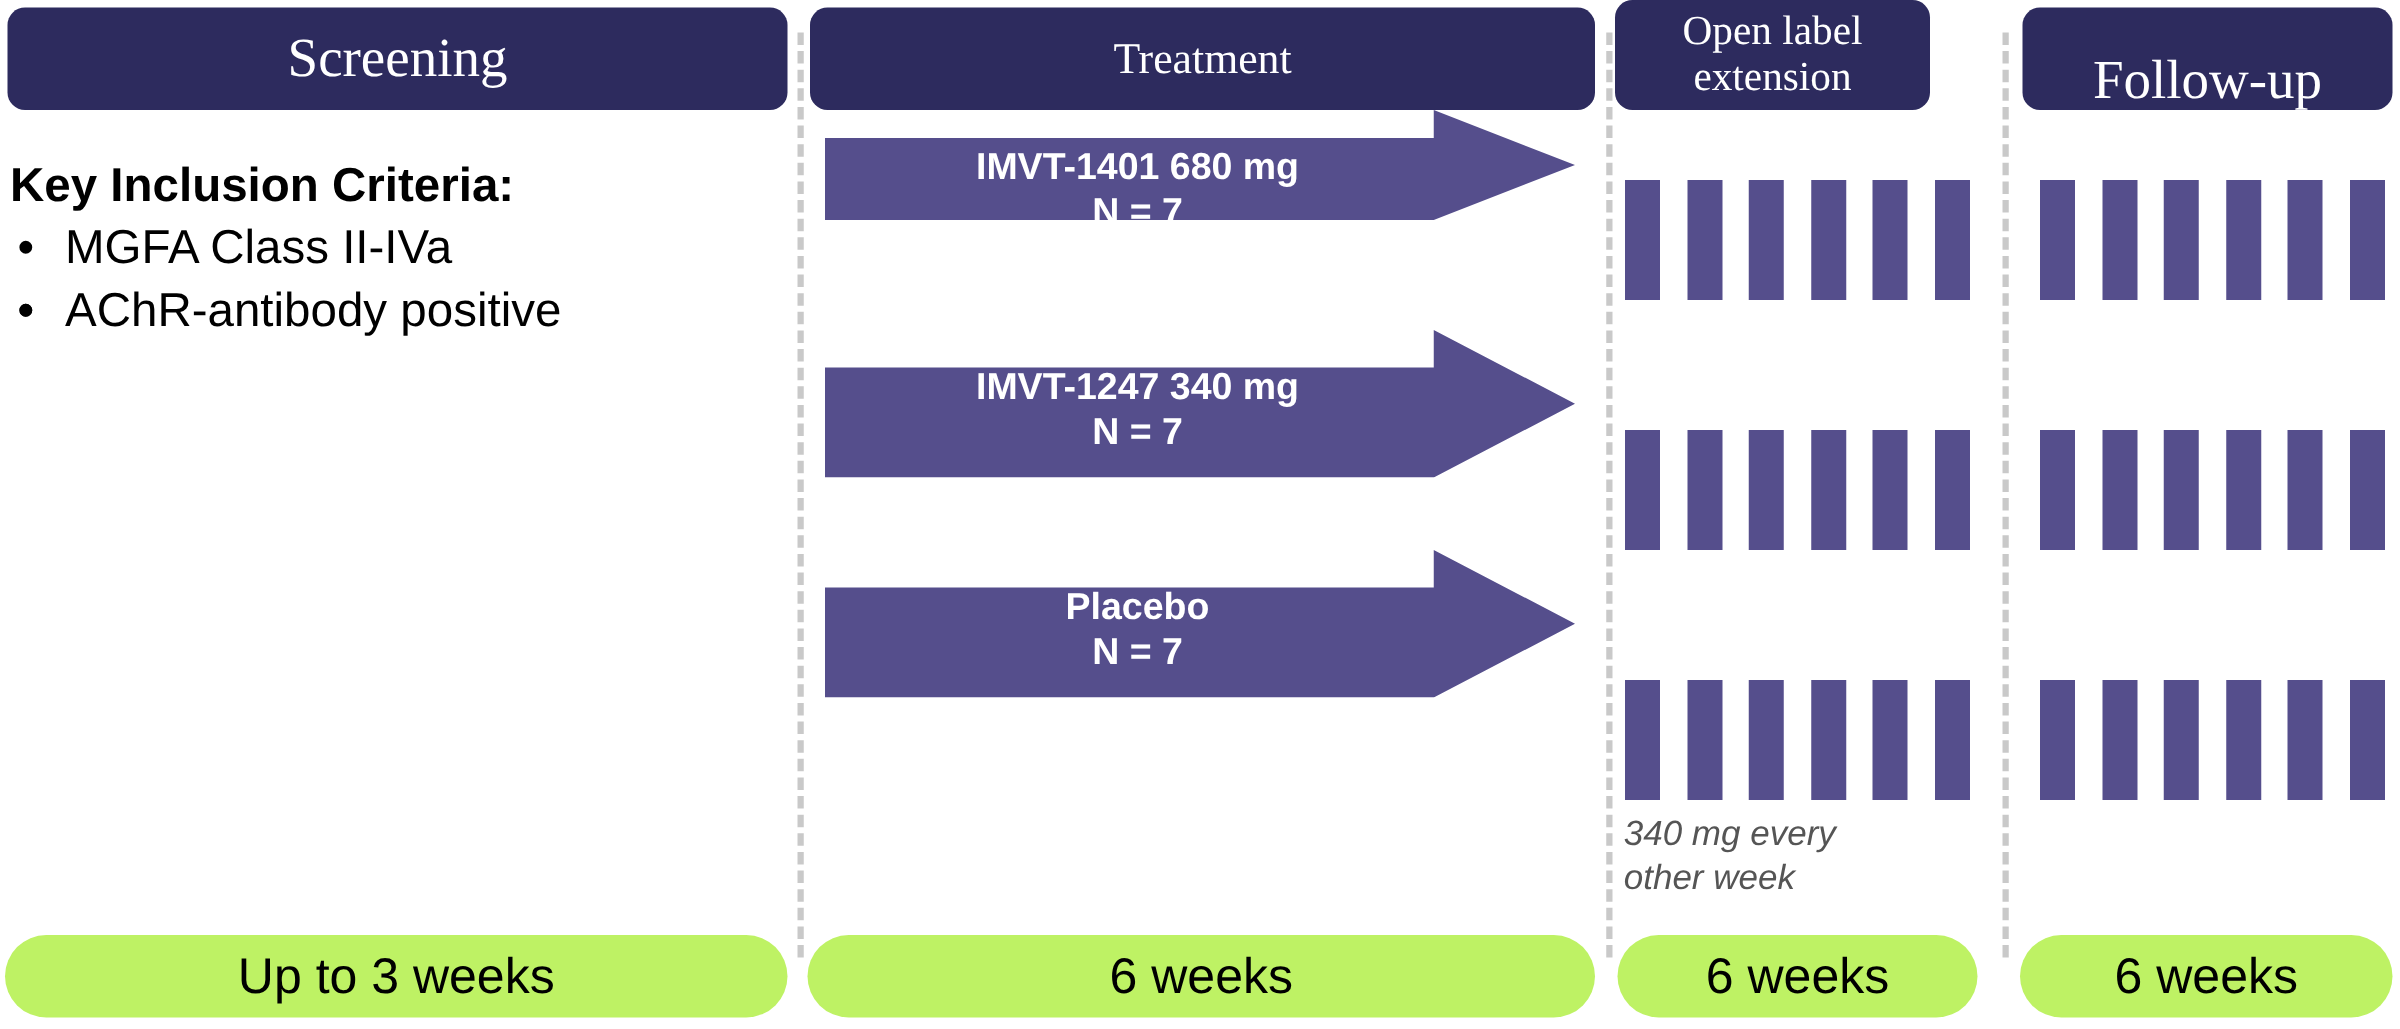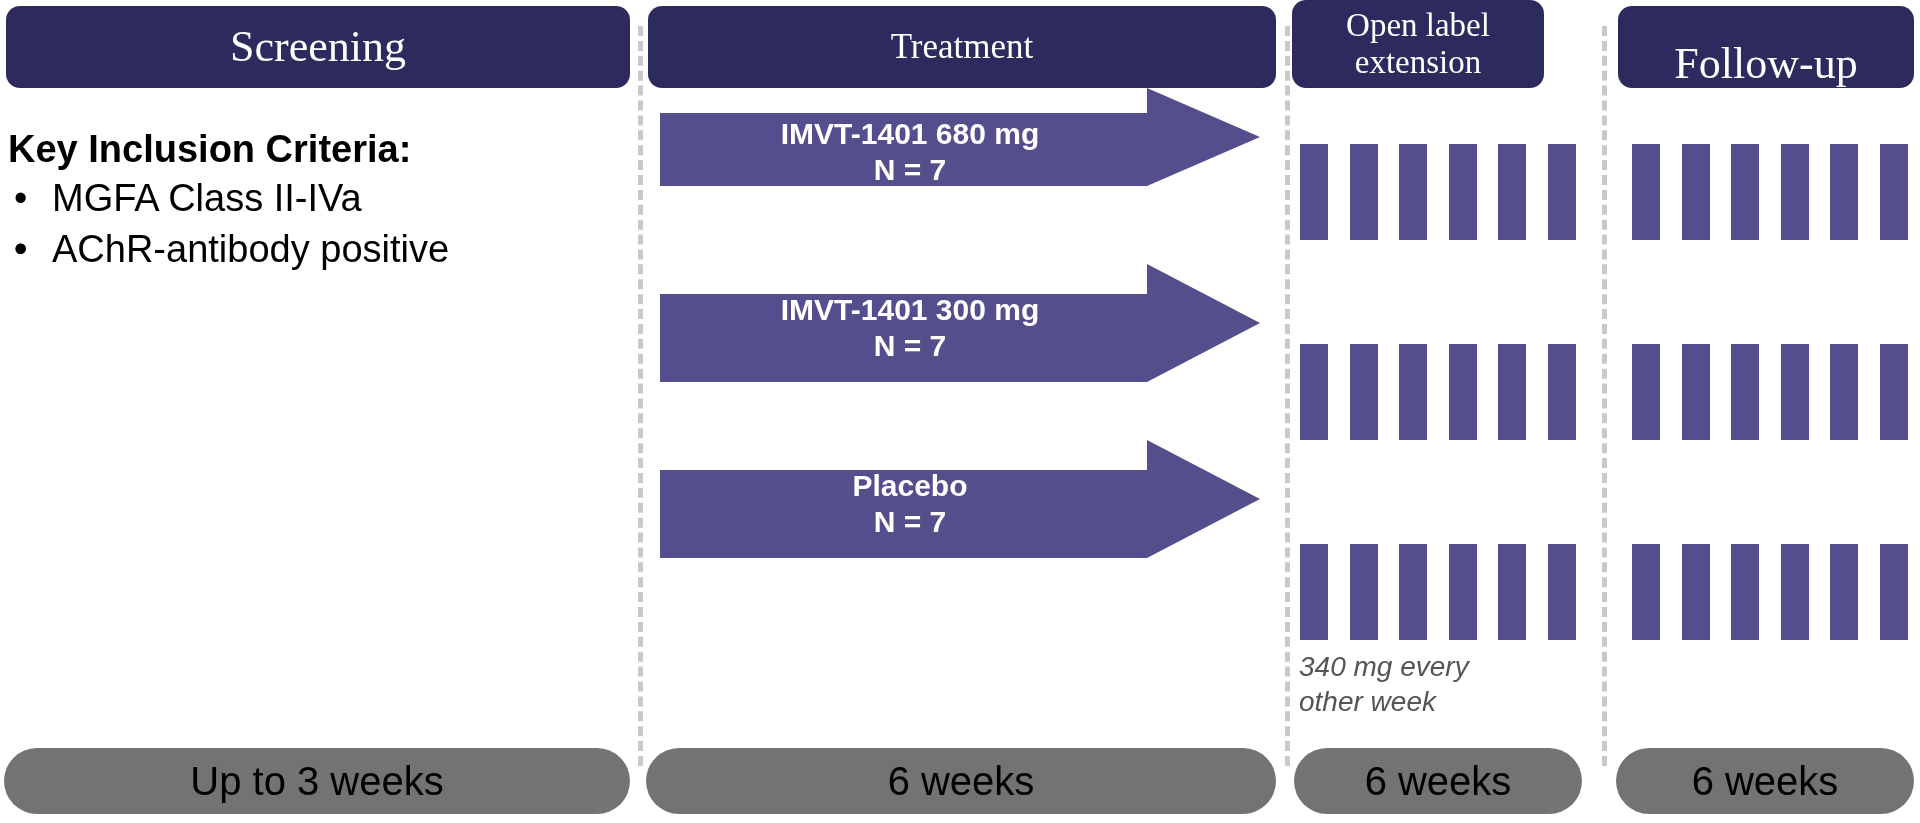--- a/index.html
+++ b/index.html
@@ -108,21 +108,21 @@
     position: absolute;
     left: 0;
     width: 500px;
     text-align: center;
     color: #ffffff;
     font-weight: bold;
     font-size: 30px;
     line-height: 1.2;
     z-index: 2;
   }
-  #arrow-1 { top: 88px;  height: 98px; }
+  #arrow-1 { top: 88px;  height: 88px; }
   #arrow-2 { top: 264px; height: 118px; }
   #arrow-3 { top: 440px; height: 118px; }
   #arrow-1 .arrow-label { top: 28px; }
   #arrow-2 .arrow-label { top: 28px; }
   #arrow-3 .arrow-label { top: 28px; }
 
   
   .bar-group {
     position: absolute;
     display: flex;
@@ -147,21 +147,21 @@
     width: 280px;
     font-size: 28px;
     font-style: italic;
     color: #555555;
     line-height: 1.24;
   }
 
   
   .duration-pill {
     position: absolute;
-    background: #737373;
+    background: #bef264;
     border-radius: 60px;
     display: flex;
     align-items: center;
     justify-content: center;
     color: #000000;
     font-size: 40px;
     box-sizing: border-box;
   }
   #dur-screening { left: 4px;    top: 748px; width: 626px; height: 66px; }
   #dur-treatment { left: 646px;  top: 748px; width: 630px; height: 66px; }
@@ -215,21 +215,21 @@
       <div>IMVT-1401 680 mg</div>
       <div>N = 7</div>
     </div>
   </div>
 
   <div class="arrow-wrap" id="arrow-2">
     <svg viewBox="0 0 600 118" preserveAspectRatio="none">
       <polygon points="0,30 487,30 487,0 600,59 487,118 487,118 0,118" fill="#554e8c"></polygon>
     </svg>
     <div class="arrow-label">
-      <div>IMVT-1401 300 mg</div>
+      <div>IMVT-1247 340 mg</div>
       <div>N = 7</div>
     </div>
   </div>
 
   <div class="arrow-wrap" id="arrow-3">
     <svg viewBox="0 0 600 118" preserveAspectRatio="none">
       <polygon points="0,30 487,30 487,0 600,59 487,118 487,118 0,118" fill="#554e8c"></polygon>
     </svg>
     <div class="arrow-label">
       <div>Placebo</div>

